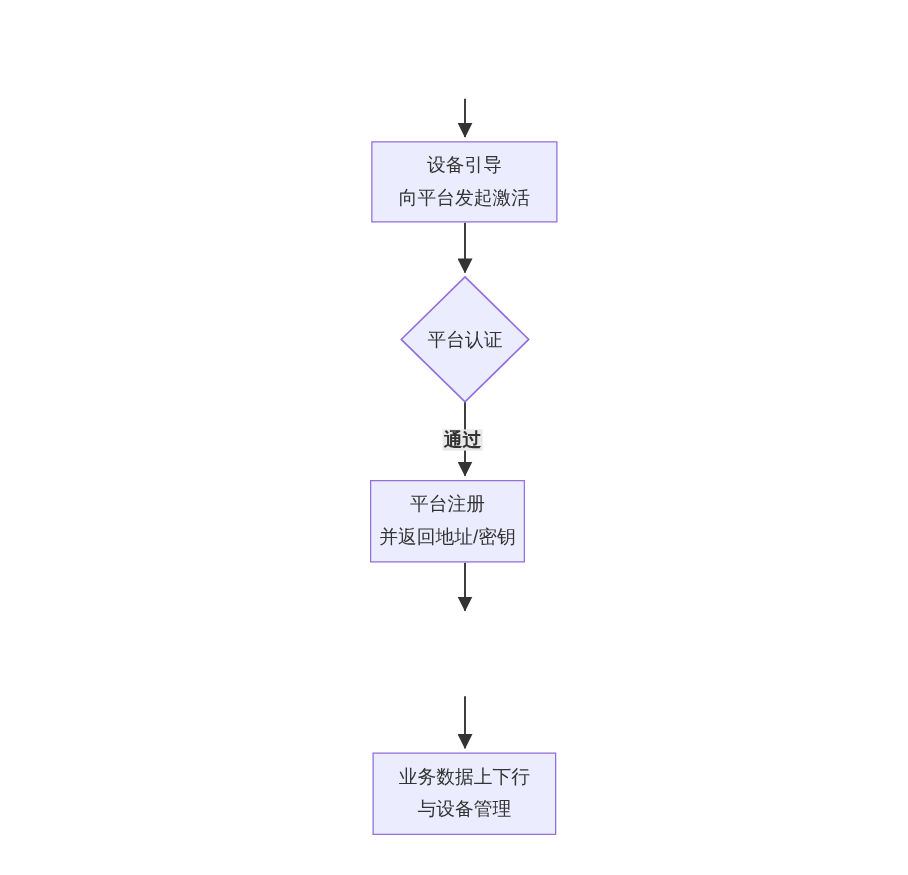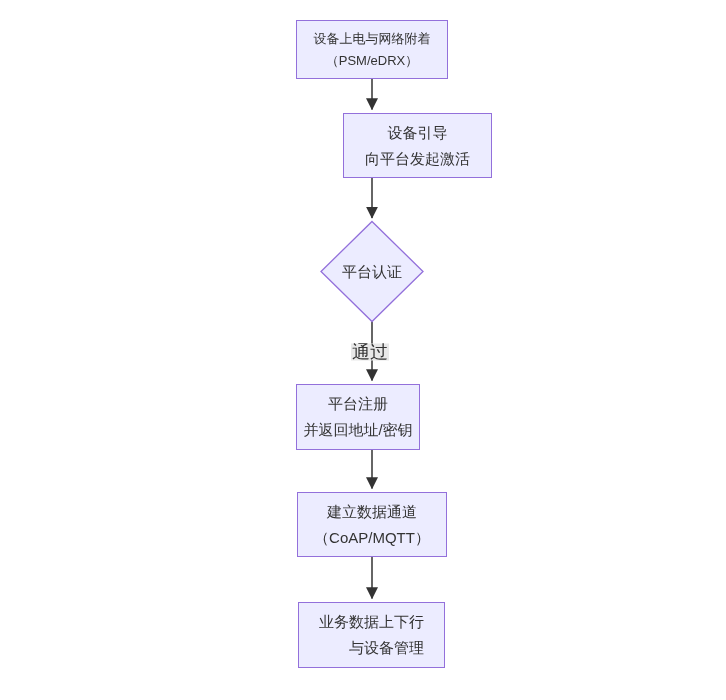--- a/index.html
+++ b/index.html
@@ -63,25 +63,26 @@
     color: var(--text-color);
     font-size: 15px;
     text-align: left;
     white-space: pre-line;
     transform: translate(-50%, -50%);
   }
   .edge-label {
     position: absolute;
     background: var(--edge-label-bg);
     color: var(--text-color);
-    font-size: 18px;
+    font-size: 15px;
     line-height: 17px;
     padding: 0 1px;
     text-align: center;
     transform: translate(-50%, -50%);
+    font-weight: bold;
   }
 </style>
 </head>
 <body>
 
 <div class="canvas">
 
   <svg class="edges-svg" viewBox="0 0 726 700" xmlns="http://www.w3.org/2000/svg">
     <defs>
       <marker id="arrow" viewBox="0 0 8 8" refX="7.5" refY="4" markerWidth="8" markerHeight="8" orient="auto">
@@ -95,32 +96,28 @@
 
     <line class="edge-line" x1="372" y1="321.5" x2="372" y2="380.5" marker-end="url(#arrow)"></line>
 
     <line class="edge-line" x1="372" y1="450" x2="372" y2="488.5" marker-end="url(#arrow)"></line>
 
     <line class="edge-line" x1="372" y1="557" x2="372" y2="598.5" marker-end="url(#arrow)"></line>
 
     <polygon class="diamond-poly" points="372,221.5 423,271.5 372,321.5 321,271.5"></polygon>
   </svg>
 
-  <div class="node small-text" style="left:296px; top:20px; width:152px; height:59px;">设备上电与网络附着
-（PSM/eDRX）</div>
 
-  <div class="node" style="left:297px; top:113px; width:149px; height:65px;margin-left:46px;">设备引导
+  <div class="node" style="left:297px; top:113px; width:149px; height:65px;">设备引导
 向平台发起激活</div>
 
   <div class="diamond-label" style="left:372px; top:271.5px;">平台认证</div>
 
   <div class="node" style="left:296px; top:384px; width:124px; height:66px;">平台注册
 并返回地址/密钥</div>
 
-  <div class="node" style="left:297px; top:492px; width:150px; height:65px;">建立数据通道
-（CoAP/MQTT）</div>
 
-  <div class="node" style="left:298px; top:602px; width:147px; height:66px;text-align:right;">业务数据上下行
+  <div class="node" style="left:298px; top:602px; width:147px; height:66px;">业务数据上下行
 与设备管理</div>
 
   <div class="edge-label" style="left:370px; top:351.5px;">通过</div>
 
 </div>
 
 </body></html>

